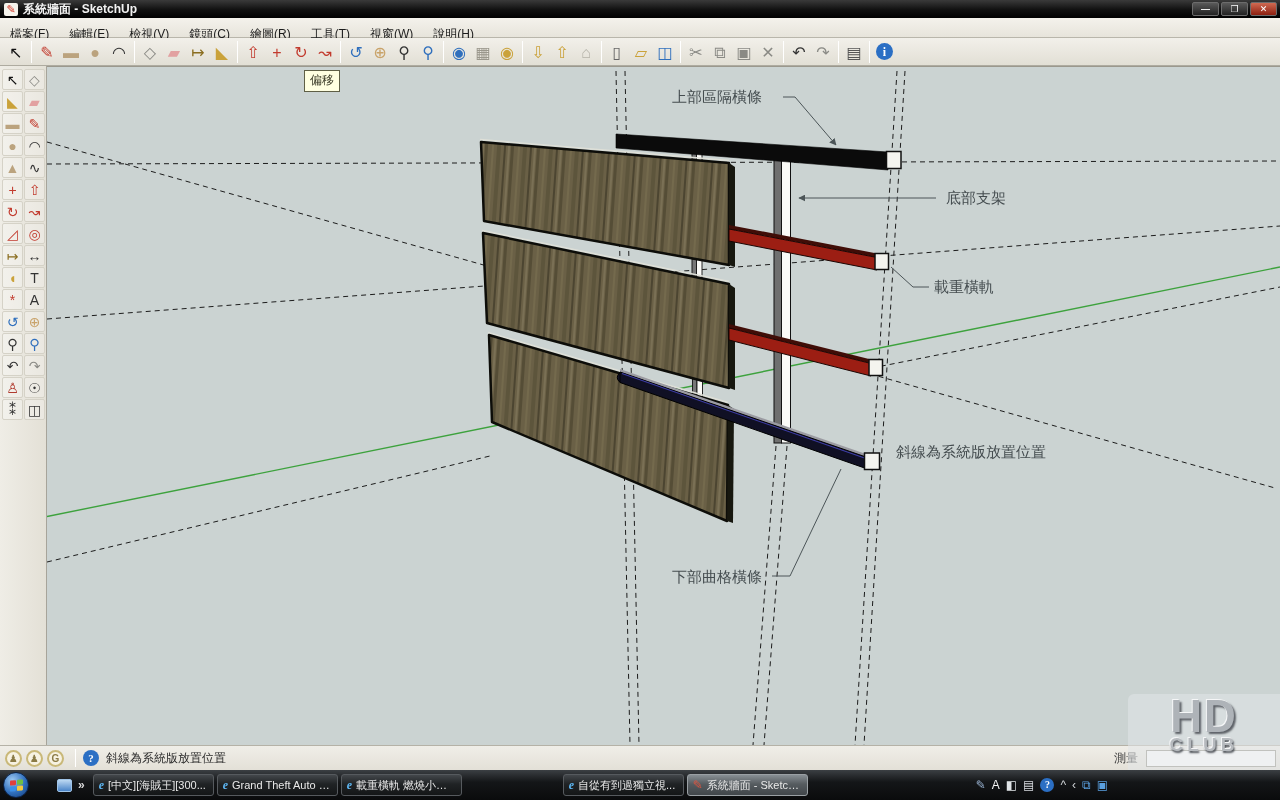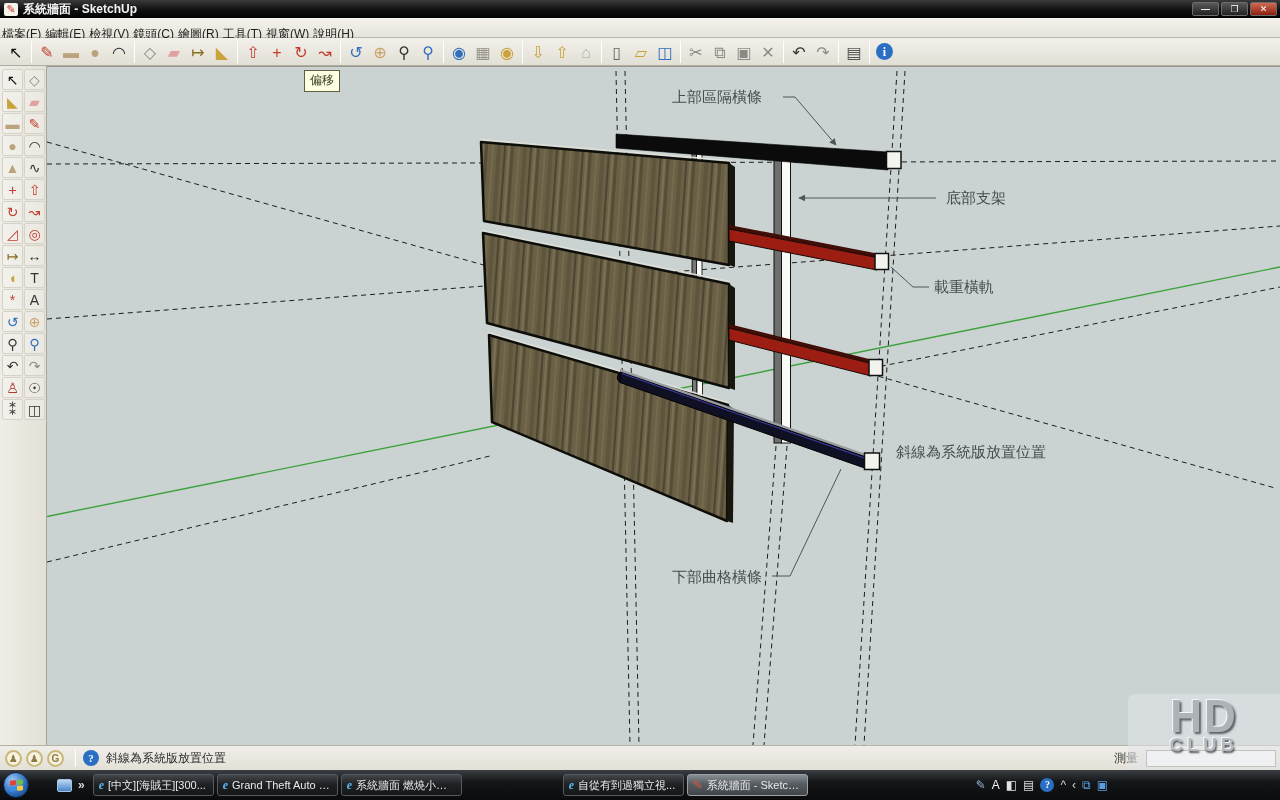--- a/index.html
+++ b/index.html
@@ -16,21 +16,21 @@
   #win-buttons { margin-left:auto; display:flex; gap:2px; padding-right:3px; }
   .winbtn { width:27px; height:14px; border:1px solid #6c6c6c; border-radius:2px;
     background:linear-gradient(#5a5a5a,#222); color:#fff; font-size:9px; line-height:12px;
     text-align:center; }
   .winbtn.close { background:linear-gradient(#d06a52,#8c1f10); }
 
   
   #menubar { position:absolute; left:0; top:18px; width:1280px; height:20px;
     background:linear-gradient(#f4f2ec,#e7e4db); border-bottom:1px solid #b9b6ab;
     display:flex; align-items:center; font-size:12px; color:#1c1c1c; }
-  .menu-item { padding:0 2px; height:20px; line-height:20px;margin-top:12px; }
+  .menu-item { padding:0 10px; height:20px; line-height:20px;margin-top:12px; }
 
   
   #toolbar { position:absolute; left:0; top:38px; width:1280px; height:28px;
     background:linear-gradient(#f2f0ea,#e2dfd5); border-bottom:1px solid #aeaba0;
     display:flex; align-items:center; padding-left:4px; }
   .tbicon { display:inline-block; width:24px; height:24px; line-height:24px; text-align:center;
     font-size:16px; border:1px solid transparent; border-radius:2px; }
   .tbsep { display:inline-block; width:1px; height:22px; background:#b2afa4;
     margin:0 3px; border-right:1px solid #fff; }
   .badge { background:#2b6fc4; color:#fff !important; border-radius:50%; width:17px; height:17px;
@@ -355,21 +355,21 @@
         <div class="taskbtn">
           <span class="appico" style="color: rgb(93, 182, 242); font-family: &quot;Liberation Serif&quot;, serif; font-style: italic;">e</span>
           <span class="lbl">[中文][海賊王][300...</span>
         </div>
         <div class="taskbtn">
           <span class="appico" style="color: rgb(93, 182, 242); font-family: &quot;Liberation Serif&quot;, serif; font-style: italic;">e</span>
           <span class="lbl">Grand Theft Auto B...</span>
         </div>
         <div class="taskbtn">
           <span class="appico" style="color: rgb(93, 182, 242); font-family: &quot;Liberation Serif&quot;, serif; font-style: italic;">e</span>
-          <span class="lbl">系統牆面 燃燒小宇...</span>
+          <span class="lbl">載重橫軌 燃燒小宇...</span>
         </div>
         <div class="taskbtn" style="margin-left: 98px;">
           <span class="appico" style="color: rgb(93, 182, 242); font-family: &quot;Liberation Serif&quot;, serif; font-style: italic;">e</span>
           <span class="lbl">自從有到過獨立視...</span>
         </div>
         <div class="taskbtn active">
           <span class="appico" style="color: rgb(224, 84, 63);">✎</span>
           <span class="lbl">系統牆面 - SketchUp</span>
         </div>
       </div>

